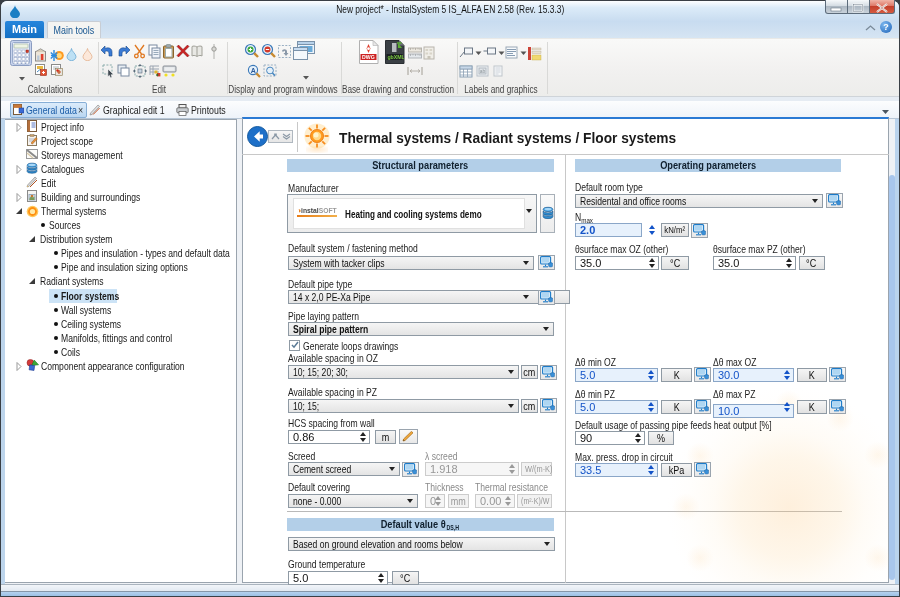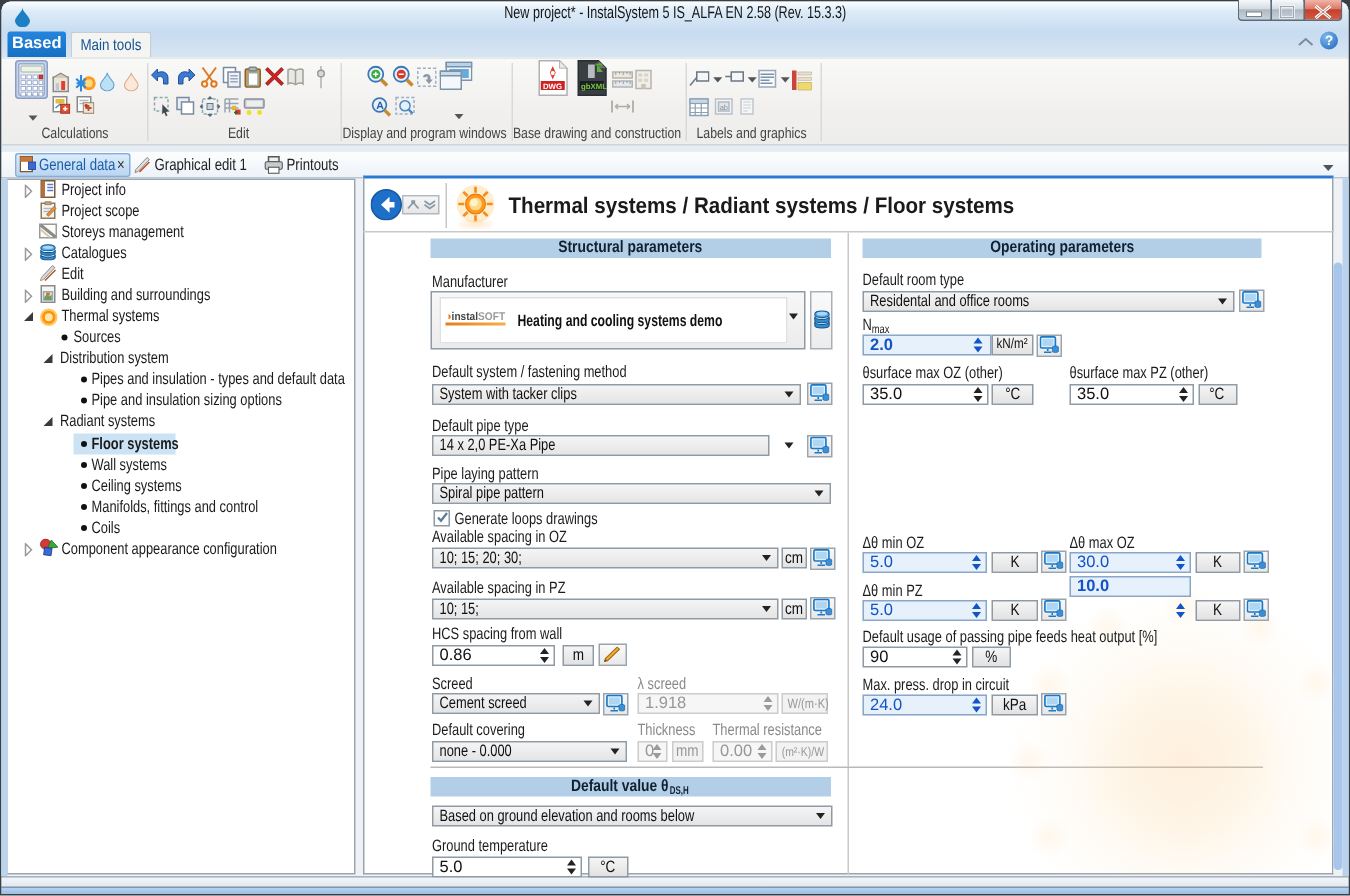--- a/index.html
+++ b/index.html
@@ -77,21 +77,21 @@
     <rect x="1.5" y="1.5" width="9" height="7" fill="none" stroke="#fff" stroke-width="1.6"></rect>
     <rect x="1.5" y="1.5" width="9" height="7" fill="none" stroke="#6a7886" stroke-width="0.5"></rect>
   </svg>
 <svg class="abs" style="left:875px;top:3px" width="14" height="10">
     <path d="M2 1 L12 9 M12 1 L2 9" stroke="#fff" stroke-width="2.1"></path>
     <path d="M2 1 L12 9 M12 1 L2 9" stroke="#7a3020" stroke-width="0.4"></path>
   </svg>
 <svg class="abs" style="left:9px;top:5px" width="12" height="13" viewBox="0 0 12 13">
     <path d="M6 0 C6 3 1 6 1 9 a5 4.2 0 0 0 10 0 C11 6 6 3 6 0 Z" fill="#1b7fc4"></path>
   </svg>
-<div id="filetab">Based</div>
+<div id="filetab">Main</div>
 <div id="maintab"><span>Main tools</span></div>
 <svg class="abs" style="left:865px;top:25px" width="11" height="6">
     <path d="M1 5 L5.5 1 L10 5" fill="none" stroke="#7a8a99" stroke-width="1.3"></path>
   </svg>
 <div class="abs" style="left:880px;top:21px;width:12px;height:12px;border-radius:50%;background:radial-gradient(circle at 35% 30%,#7db8ef,#1d62b8);color:#fff;font-size:9px;font-weight:bold;text-align:center;line-height:12px;">?</div>
 <div id="ribbon">
  <div class="sep" style="left:97px"></div>
  <div class="sep" style="left:226px"></div>
  <div class="sep" style="left:340px"></div>
  <div class="sep" style="left:456px"></div>
@@ -539,37 +539,37 @@
       <rect x="2" y="2" width="7.2" height="4.6" fill="#aed6f2"></rect>
       <line x1="5.5" y1="8.6" x2="5.5" y2="10" stroke="#1a7ac8" stroke-width="1.1"></line>
       <line x1="3" y1="10.8" x2="8" y2="10.8" stroke="#1a7ac8" stroke-width="1.1"></line>
       <g>
         <ellipse cx="10.6" cy="7.4" rx="2" ry="0.8" fill="#3a90d8" stroke="#1a5a9a" stroke-width="0.4"></ellipse>
         <path d="M8.6 7.4 v2.8 a2 0.8 0 0 0 4 0 V7.4" fill="#3a90d8" stroke="#1a5a9a" stroke-width="0.4"></path>
       </g>
     </svg>
   </div>
 <div class="lbl" style="left:288px;top:277.5px;">Default pipe type</div>
-<div class="combo" style="left:288px;top:290px;width:225px;"><span>14 x 2,0 PE-Xa Pipe</span></div>
+<div class="combo" style="left:288px;top:290px;width:282px;"><span>14 x 2,0 PE-Xa Pipe</span></div>
 <div class="carr" style="left:523px;top:295px;"></div>
 <div class="ibtn" style="left:537.5px;top:289.5px;"></div>
 <div class="abs" style="left:539.5px;top:290.5px;">
     <svg width="13" height="13" viewBox="0 0 13 13">
       <rect x="0.6" y="0.6" width="10" height="7.4" rx="1" fill="#dceefb" stroke="#1a7ac8" stroke-width="1.1"></rect>
       <rect x="2" y="2" width="7.2" height="4.6" fill="#aed6f2"></rect>
       <line x1="5.5" y1="8.6" x2="5.5" y2="10" stroke="#1a7ac8" stroke-width="1.1"></line>
       <line x1="3" y1="10.8" x2="8" y2="10.8" stroke="#1a7ac8" stroke-width="1.1"></line>
       <g>
         <ellipse cx="10.6" cy="7.4" rx="2" ry="0.8" fill="#3a90d8" stroke="#1a5a9a" stroke-width="0.4"></ellipse>
         <path d="M8.6 7.4 v2.8 a2 0.8 0 0 0 4 0 V7.4" fill="#3a90d8" stroke="#1a5a9a" stroke-width="0.4"></path>
       </g>
     </svg>
   </div>
 <div class="lbl" style="left:288px;top:309.5px;">Pipe laying pattern</div>
-<div class="combo" style="left:288px;top:321.5px;width:266px;"><span>Spiral pipe pattern</span></div>
+<div class="combo" style="left:288px;top:321.5px;width:266px;font-weight:bold;"><span>Spiral pipe pattern</span></div>
 <div class="carr" style="left:543px;top:326.5px;"></div>
 <div class="ck" style="left:289px;top:339.5px;"></div>
 <svg class="abs" style="left:290.5px;top:341px" width="8" height="8">
     <path d="M1 4 L3 6.2 L7 1" fill="none" stroke="#5a7a96" stroke-width="1.5"></path>
   </svg>
 <div class="lbl" style="left:303px;top:339.5px;">Generate loops drawings</div>
 <div class="lbl" style="left:288px;top:351.5px;">Available spacing in OZ</div>
 <div class="combo" style="left:288px;top:365px;width:231px;"><span>10; 15; 20; 30;</span></div>
 <div class="carr" style="left:508px;top:370px;"></div>
 <div class="unit" style="left:521px;top:365px;width:17px;"><span>cm</span></div>
@@ -664,21 +664,21 @@
       <rect x="2" y="2" width="7.2" height="4.6" fill="#aed6f2"></rect>
       <line x1="5.5" y1="8.6" x2="5.5" y2="10" stroke="#1a7ac8" stroke-width="1.1"></line>
       <line x1="3" y1="10.8" x2="8" y2="10.8" stroke="#1a7ac8" stroke-width="1.1"></line>
       <g>
         <ellipse cx="10.6" cy="7.4" rx="2" ry="0.8" fill="#3a90d8" stroke="#1a5a9a" stroke-width="0.4"></ellipse>
         <path d="M8.6 7.4 v2.8 a2 0.8 0 0 0 4 0 V7.4" fill="#3a90d8" stroke="#1a5a9a" stroke-width="0.4"></path>
       </g>
     </svg>
   </div>
 <div class="lbl" style="left:575px;top:210.5px;">N<span style="font-size:8px;vertical-align:-2px">max</span></div>
-<div class="spin blue" style="left:575px;top:223px;width:86px;font-weight:bold;">2.0</div>
+<div class="spin blue" style="left:575px;top:223px;width:67px;font-weight:bold;">2.0</div>
 <div class="sarr bl up" style="left:648.5px;top:225px;"></div>
 <div class="sarr bl dn" style="left:648.5px;top:231px;"></div>
 <div class="unit" style="left:661px;top:223px;width:28px;font-size:9.5px;"><span>kN/m²</span></div>
 <div class="ibtn" style="left:691px;top:222.5px;"></div>
 <div class="abs" style="left:693px;top:223.5px;">
     <svg width="13" height="13" viewBox="0 0 13 13">
       <rect x="0.6" y="0.6" width="10" height="7.4" rx="1" fill="#dceefb" stroke="#1a7ac8" stroke-width="1.1"></rect>
       <rect x="2" y="2" width="7.2" height="4.6" fill="#aed6f2"></rect>
       <line x1="5.5" y1="8.6" x2="5.5" y2="10" stroke="#1a7ac8" stroke-width="1.1"></line>
       <line x1="3" y1="10.8" x2="8" y2="10.8" stroke="#1a7ac8" stroke-width="1.1"></line>
@@ -746,21 +746,21 @@
       <rect x="0.6" y="0.6" width="10" height="7.4" rx="1" fill="#dceefb" stroke="#1a7ac8" stroke-width="1.1"></rect>
       <rect x="2" y="2" width="7.2" height="4.6" fill="#aed6f2"></rect>
       <line x1="5.5" y1="8.6" x2="5.5" y2="10" stroke="#1a7ac8" stroke-width="1.1"></line>
       <line x1="3" y1="10.8" x2="8" y2="10.8" stroke="#1a7ac8" stroke-width="1.1"></line>
       <g>
         <ellipse cx="10.6" cy="7.4" rx="2" ry="0.8" fill="#3a90d8" stroke="#1a5a9a" stroke-width="0.4"></ellipse>
         <path d="M8.6 7.4 v2.8 a2 0.8 0 0 0 4 0 V7.4" fill="#3a90d8" stroke="#1a5a9a" stroke-width="0.4"></path>
       </g>
     </svg>
   </div>
-<div class="spin blue" style="left:713px;top:384px;width:81px;font-weight:bold;">10.0</div>
+<div class="spin blue" style="left:713px;top:404px;width:81px;">10.0</div>
 <div class="sarr bl up" style="left:784px;top:401.5px;"></div>
 <div class="sarr bl dn" style="left:784px;top:407.5px;"></div>
 <div class="unit" style="left:797px;top:399.5px;width:30px;"><span>K</span></div>
 <div class="ibtn" style="left:829px;top:399px;"></div>
 <div class="abs" style="left:831px;top:400px;">
     <svg width="13" height="13" viewBox="0 0 13 13">
       <rect x="0.6" y="0.6" width="10" height="7.4" rx="1" fill="#dceefb" stroke="#1a7ac8" stroke-width="1.1"></rect>
       <rect x="2" y="2" width="7.2" height="4.6" fill="#aed6f2"></rect>
       <line x1="5.5" y1="8.6" x2="5.5" y2="10" stroke="#1a7ac8" stroke-width="1.1"></line>
       <line x1="3" y1="10.8" x2="8" y2="10.8" stroke="#1a7ac8" stroke-width="1.1"></line>
@@ -769,21 +769,21 @@
         <path d="M8.6 7.4 v2.8 a2 0.8 0 0 0 4 0 V7.4" fill="#3a90d8" stroke="#1a5a9a" stroke-width="0.4"></path>
       </g>
     </svg>
   </div>
 <div class="lbl" style="left:575px;top:419px;">Default usage of passing pipe feeds heat output [%]</div>
 <div class="spin " style="left:575px;top:430.5px;width:70px;">90</div>
 <div class="sarr  up" style="left:635px;top:432.5px;"></div>
 <div class="sarr  dn" style="left:635px;top:438.5px;"></div>
 <div class="unit" style="left:648px;top:430.5px;width:26px;"><span>%</span></div>
 <div class="lbl" style="left:575px;top:450.5px;">Max. press. drop in circuit</div>
-<div class="spin blue" style="left:575px;top:462.5px;width:83px;">24.0</div>
+<div class="spin blue" style="left:575px;top:462.5px;width:83px;">33.5</div>
 <div class="sarr bl up" style="left:648px;top:464.5px;"></div>
 <div class="sarr bl dn" style="left:648px;top:470.5px;"></div>
 <div class="unit" style="left:661px;top:462.5px;width:31px;"><span>kPa</span></div>
 <div class="ibtn" style="left:694px;top:462px;"></div>
 <div class="abs" style="left:696px;top:463px;">
     <svg width="13" height="13" viewBox="0 0 13 13">
       <rect x="0.6" y="0.6" width="10" height="7.4" rx="1" fill="#dceefb" stroke="#1a7ac8" stroke-width="1.1"></rect>
       <rect x="2" y="2" width="7.2" height="4.6" fill="#aed6f2"></rect>
       <line x1="5.5" y1="8.6" x2="5.5" y2="10" stroke="#1a7ac8" stroke-width="1.1"></line>
       <line x1="3" y1="10.8" x2="8" y2="10.8" stroke="#1a7ac8" stroke-width="1.1"></line>

